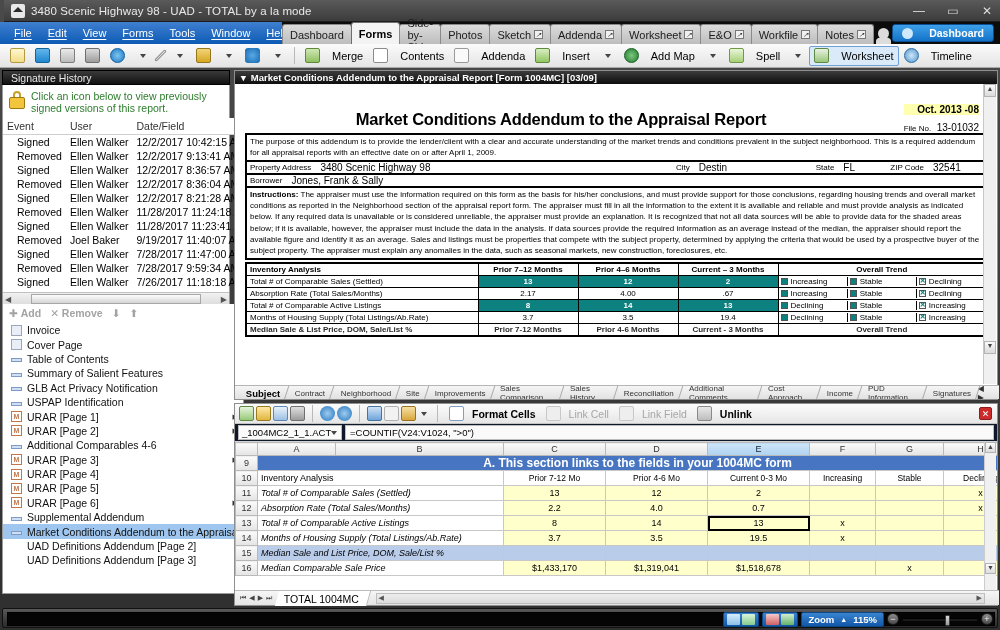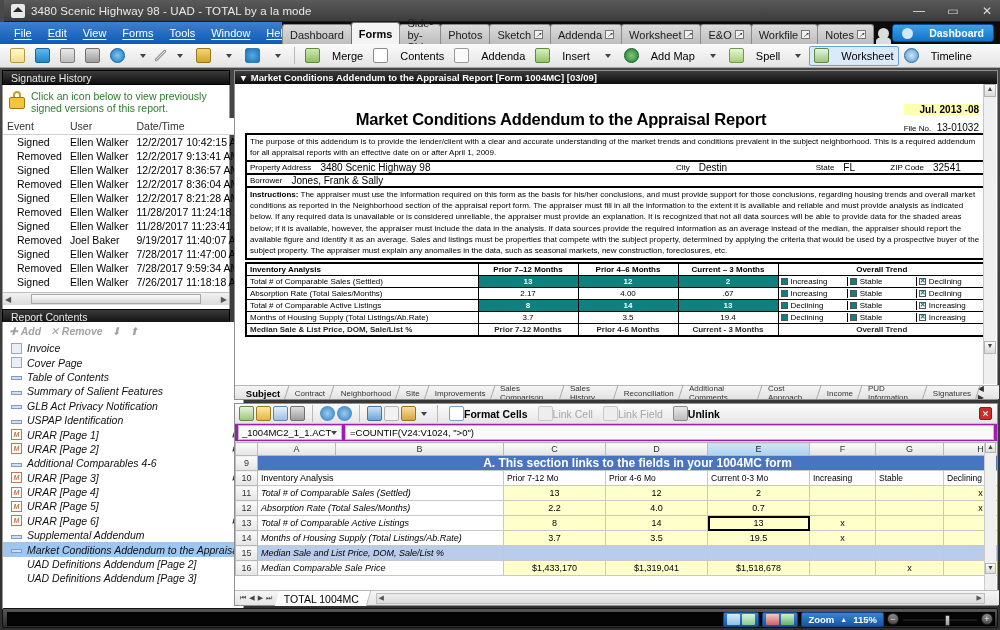--- a/index.html
+++ b/index.html
@@ -83,22 +83,22 @@
   table.sig { width:100%; border-collapse:collapse; font-size:10.5px; }
   table.sig th { text-align:left; font-weight:normal; color:#333; padding:2px 4px;
      border-bottom:1px solid #cfcfcf; background:#fff; }
   table.sig td { padding:1px 4px; white-space:nowrap; }
   table.sig td.ev { padding-left:14px; }
   .hscroll { height:13px; background:linear-gradient(#f1f1f1,#dcdcdc); border-top:1px solid #c0c0c0;
      display:flex; align-items:center; justify-content:space-between; padding:0 2px;}
   .hscroll .thumb{height:10px;background:linear-gradient(#fdfdfd,#d4d4d4);border:1px solid #a7a7a7;}
   .hscroll .ar{font-size:8px;color:#555;}
 
-  #contents { position:absolute; left:0; top:252px; width:242px; height:290px;
-     background:#fff; border:1px solid #9a9a9a; border-top:none;font-style:italic; }
+  #contents { position:absolute; left:0; top:234px; width:242px; height:290px;
+     background:#fff; border:1px solid #9a9a9a; border-top:none; }
   #cbar { display:flex; align-items:center; gap:9px; padding:3px 6px; font-size:10.5px;
      color:#a3a3a3; background:#fff; }
   #clist { font-size:10.5px; padding-top:1px; }
   .citem { height:14.4px; display:flex; align-items:center; gap:5px; padding-left:8px; color:#111;}
   .citem.sel { background:#9fc6ee; }
   .cico { width:11px; height:11px; flex:none; }
   .cico.page { background:#eaeef6; border:1px solid #9aa7bb; }
   .cico.blue { border:1px solid #7f9ac4; background:#cfe0f4; height:4px; margin-top:3px; }
   .cico.m { background:#fff; border:1px solid #c0774c; color:#c0774c; font-size:7px;
       line-height:9px; text-align:center; font-weight:bold; }
@@ -148,45 +148,45 @@
       border-right:1px solid #aaa; transform:skewX(-18deg); color:#333;}
   #ftabs .ft span { transform:skewX(18deg); display:block; }
   #ftabs .ft.active { font-weight:bold; color:#000; font-size:9.5px; }
   #ftabs .nav { margin-left:auto; padding-right:4px; font-size:8px; color:#333; letter-spacing:2px;}
 
   
   #sheet { position:absolute; left:234px; top:403px; width:764px; height:203px;
       background:#fff; border:1px solid #8f8f8f; }
   #sheetbar { height:20px; background:linear-gradient(#fcfcfc,#e6e6e6);
       border-bottom:1px solid #c3c3c3; display:flex; align-items:center; padding-left:4px; gap:2px;}
-  #sheetbar .lbl { font-size:10.5px; display:flex; align-items:center; gap:0; padding:0 4px;}
+  #sheetbar .lbl { font-size:10.5px; display:flex; align-items:center; gap:8px; padding:0 4px;}
   #sheetbar .dis { color:#a6a6a6; }
   #closebtn { margin-left:auto; margin-right:5px; width:13px; height:13px; background:#cc2b2b;
       color:#fff; font-size:9px; display:flex; align-items:center; justify-content:center;
       border:1px solid #8f1c1c; border-radius:2px; }
   #fbar { height:18px; display:flex; align-items:center; gap:3px; padding:1px 3px;
-      background:#a21caf; border-bottom:1px solid #d4d4d4; }
+      background:#0f172a; border-bottom:1px solid #d4d4d4; }
   #namebox { width:104px; height:15px; border:1px solid #bcbcbc; background:#fafafa;
       font-size:9.5px; display:flex; align-items:center; padding:0 3px; }
   #namebox .caret { margin-left:auto; }
   #formula { flex:1; height:15px; border:1px solid #bcbcbc; background:#fafafa;
       font-size:9.5px; display:flex; align-items:center; padding:0 4px; }
   table.ss { border-collapse:collapse; table-layout:fixed; width:750px; font-size:9px; }
   table.ss td, table.ss th { border:1px solid #c8c8c8; height:15px; padding:0 3px;
       overflow:hidden; white-space:nowrap; }
   table.ss th { background:linear-gradient(#fbfbfb,#e4e4e4); font-weight:normal; font-size:9px;
       text-align:center; color:#333; height:13px; border:1px solid #b9b9b9; }
   table.ss th.selcol { background:linear-gradient(#cfe5f8,#aed2f0); color:#123; }
   table.ss td.rh { background:linear-gradient(#fbfbfb,#e4e4e4); text-align:center; font-size:9px;
       color:#333; border:1px solid #b9b9b9; }
   td.banner { background:#4775c2; color:#fff; font-weight:bold; text-align:center; font-size:12px; }
   td.banner2 { background:#b9ccea; font-style:italic; font-size:9px; }
   td.lbl { font-style:italic; font-size:9px; }
   td.yel { background:#ffffcc; text-align:center; }
-  td.hdrc { text-align:left; font-size:8.5px; }
+  td.hdrc { text-align:center; font-size:8.5px; }
   td.active { outline:2px solid #000; outline-offset:-2px; position:relative; }
   #ssvscroll { position:absolute; right:1px; top:38px; width:12px; bottom:14px; background:#f0f0f0;
       border-left:1px solid #ccc; }
   #ssvscroll .a { height:11px; text-align:center; font-size:7px; color:#444;
       background:linear-gradient(#fcfcfc,#dcdcdc); border:1px solid #b4b4b4; }
   #sstabs { position:absolute; left:0; bottom:0; width:764px; height:15px;
       background:linear-gradient(#f6f6f6,#e4e4e4); border-top:1px solid #bbb;
       display:flex; align-items:center; font-size:9.5px; }
   #sstabs .nav { display:flex; gap:3px; padding:0 5px; color:#444; font-size:7px; }
   #sstabs .st { padding:0 9px 0 7px; font-size:10.5px; height:15px; display:flex; align-items:center;
@@ -369,21 +369,21 @@
             <i class="sh"></i>
             <i class="body"></i>
           </span>
         <p>Click an icon below to view previously signed versions of this report.</p>
       </div>
       <table class="sig">
         <thead>
             <tr>
           <th style="width:78px">Event</th>
           <th style="width:60px">User</th>
-          <th>Date/Time</th>
+          <th>Date/Field</th>
         </tr>
           </thead>
         <tbody id="sigbody">
             <tr>
               <td class="ev">Signed</td>
               <td class="">Ellen Walker</td>
               <td class="">12/2/2017 10:42:15 AM</td>
             </tr>
             <tr>
               <td class="ev">Removed</td>
@@ -531,21 +531,21 @@
     </div>
   </div>
 
   <div id="doc">
     <div id="docbar">
       <span>▾</span>
       <span>Market Conditions Addendum to the Appraisal Report [Form 1004MC] [03/09]</span>
     </div>
     <div id="docpage">
       <div id="hdrline">
-        <div class="hl">Jul. 2013 -08</div>
+        <div class="hl">Oct. 2013 -08</div>
         <div style="margin-top:7px;"><span style="font-size:8px">File No.</span>
           <span style="font-size:10px;margin-left:3px">13-01032</span></div>
       </div>
       <div id="doctitle">Market Conditions Addendum to the Appraisal Report</div>
       <div id="purpose">The purpose of this addendum is to provide the lender/client with a clear and accurate understanding of the market trends and conditions prevalent in the subject neighborhood. This is a required addendum for all appraisal reports with an effective date on or after April 1, 2009.</div>
       <div class="fldrow">
         <span class="lbl">Property Address</span>
         <span class="val" style="flex:1">3480 Scenic Highway 98</span>
         <span class="lbl">City</span>
         <span class="val" style="width:120px">Destin</span>

